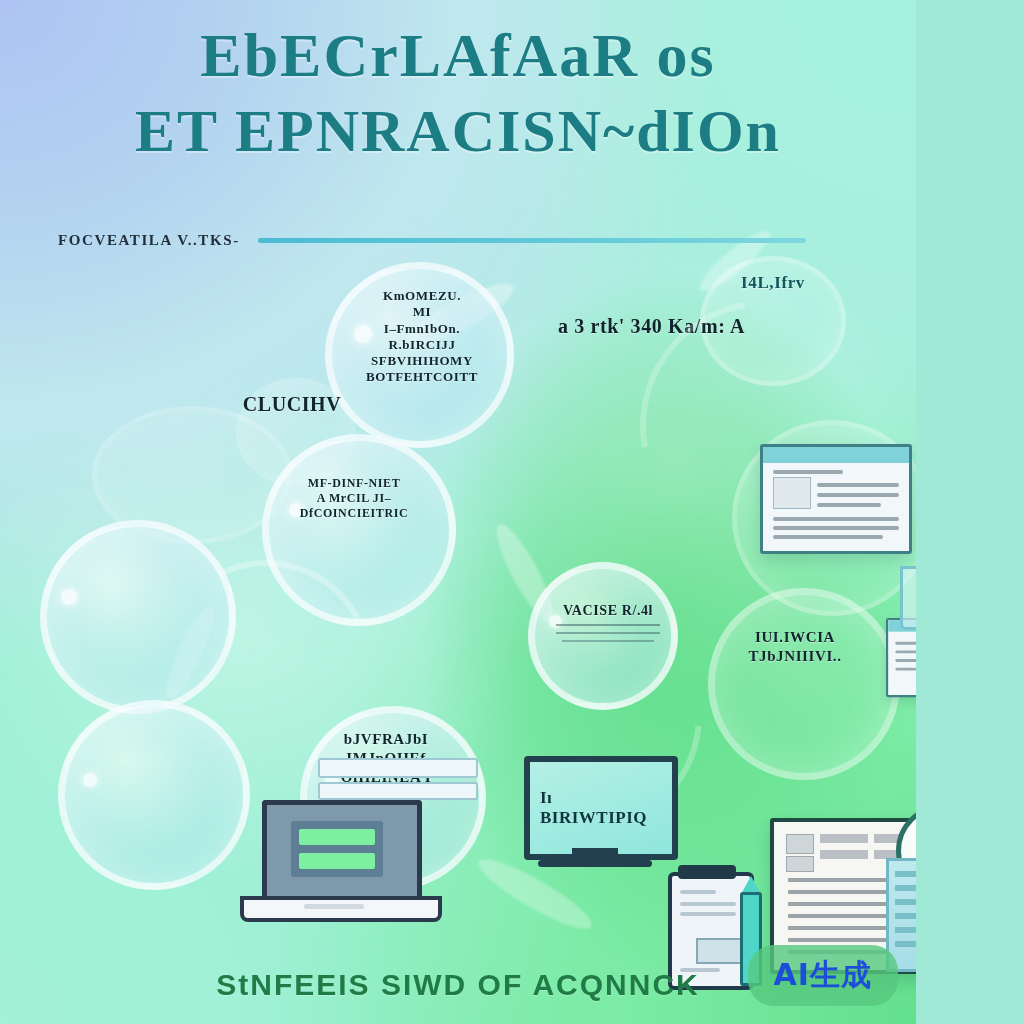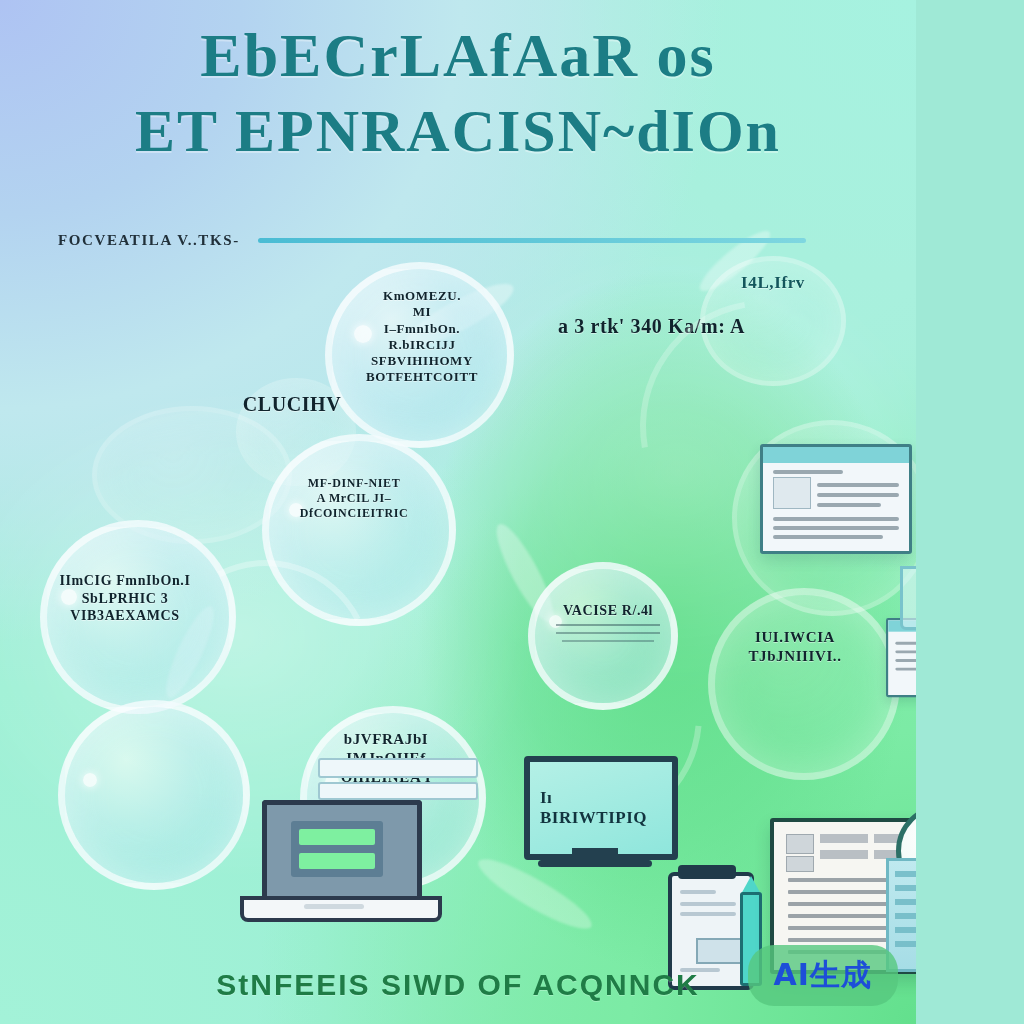--- a/index.html
+++ b/index.html
@@ -242,23 +242,20 @@
   <div class="bubble ring" style="left:262px;top:434px;width:180px;height:178px;">
     <div class="dot" style="left:20px;top:62px;width:14px;height:14px;"></div>
   </div>
   <div class="node-text" style="left:284px;top:476px;width:140px;font-size:12px;">MF-DINF-NIET
 A MrCIL JI–
 DfCOINCIEITRIC</div>
 
   <div class="bubble ring" style="left:40px;top:520px;width:182px;height:180px;">
     <div class="dot" style="left:14px;top:62px;width:16px;height:16px;"></div>
   </div>
-  <div class="node-text" style="left:48px;top:572px;width:154px;font-size:14px;">IImCIG FmnIbOn.I
-SbLPRHIC 3
-VIB3AEXAMCS</div>
 
   <div class="bubble ring" style="left:58px;top:700px;width:178px;height:176px;">
     <div class="dot" style="left:18px;top:66px;width:14px;height:14px;"></div>
   </div>
 
   <div class="bubble ring" style="left:300px;top:706px;width:172px;height:170px;">
     <div class="dot" style="left:18px;top:62px;width:14px;height:14px;"></div>
   </div>
   <div class="node-text" style="left:318px;top:730px;width:136px;font-size:15px;">bJVFRAJbI
 IMJnOIIEf

